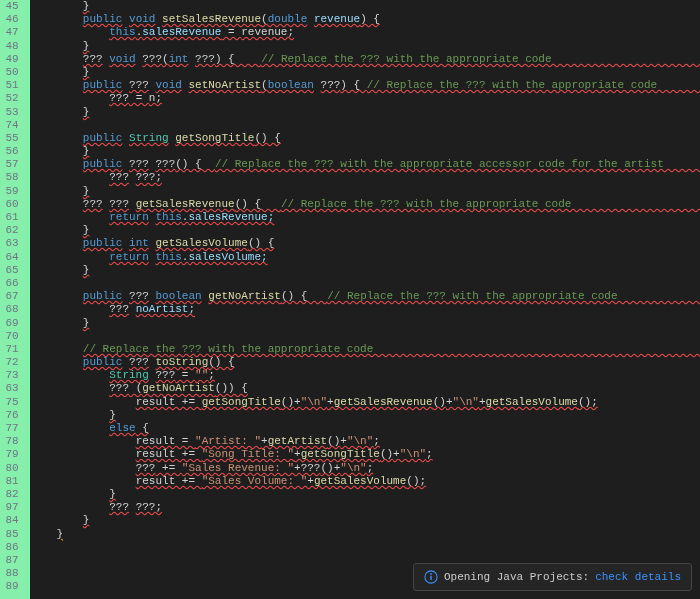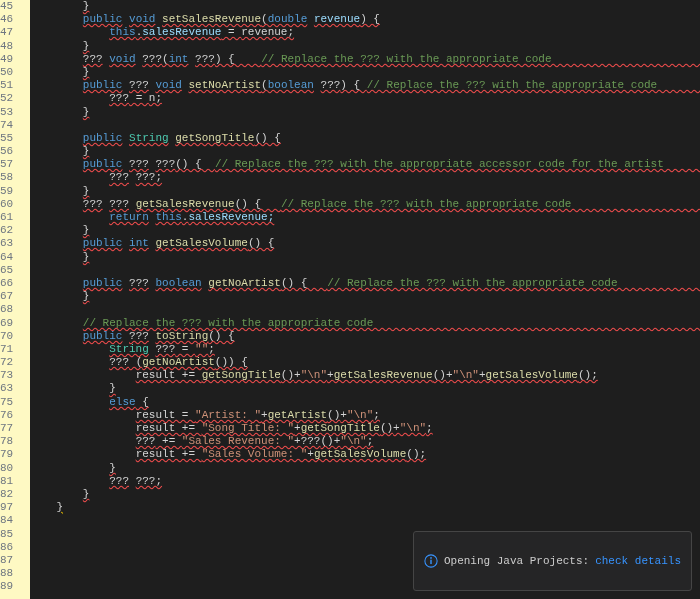--- a/index.html
+++ b/index.html
@@ -1,31 +1,31 @@
 <!DOCTYPE html>
 <html><head>
 <meta charset="utf-8">
 <style>
 *{margin:0;padding:0;box-sizing:border-box}
 body{background:#1e1e1e;font-family:'Consolas','Courier New',monospace;font-size:11px;overflow:hidden;width:700px;height:599px;position:relative}
 .editor{display:flex;height:100%}
-.gutter{background:#fef9c3;width:30px;flex-shrink:0;text-align:left;padding-right:6px;user-select:none}
+.gutter{background:#86efac;width:30px;flex-shrink:0;text-align:center;padding-right:6px;user-select:none}
 .gutter div{color:#6e7681;height:13.2px;line-height:13.2px}
 .code{flex:1;overflow:hidden}
 .line{height:13.2px;line-height:13.2px;white-space:pre;color:#d4d4d4}
 .k{color:#569cd6}
 .t{color:#4ec9b0}
 .m{color:#dcdcaa}
 .s{color:#ce9178}
 .c{color:#6a9955}
 .p{color:#d4d4d4}
 .w{text-decoration:underline wavy #f14c4c;text-decoration-skip-ink:none}
 .wy{text-decoration:underline wavy #cca700}
 .v{color:#9cdcfe}
-.toast{position:absolute;bottom:8px;right:8px;background:#252526;border:1px solid #454545;padding:22px 10px;font-size:11px;color:#cccccc;display:flex;align-items:center;gap:6px;border-radius:3px}
+.toast{position:absolute;bottom:8px;right:8px;background:#252526;border:1px solid #454545;padding:6px 10px;font-size:11px;color:#cccccc;display:flex;align-items:center;gap:6px;border-radius:3px}
 .toast svg{width:14px;height:14px}
 .toast a{color:#3794ff;text-decoration:none}
 </style>
 </head>
 <body>
 
 <div class="editor">
   <div class="gutter" id="gutter">
       <div>45</div>
       <div>46</div>
@@ -86,23 +86,25 @@
       <div class="line"></div>
       <div class="line"><span class="">        </span><span class="k w">public</span><span class=""> </span><span class="t w">String</span><span class=""> </span><span class="m w">getSongTitle</span><span class="w">() {</span></div>
       <div class="line"><span class="">        </span><span class="p w">}</span></div>
       <div class="line"><span class="">        </span><span class="k w">public</span><span class=""> </span><span class="w">???</span><span class=""> </span><span class="w">???</span><span class="w">() {  </span><span class="c w">// Replace the ??? with the appropriate accessor code for the artist           4 points</span></div>
       <div class="line"><span class="">            </span><span class="w">???</span><span class=""> </span><span class="w">???;</span></div>
       <div class="line"><span class="">        </span><span class="p w">}</span></div>
       <div class="line"><span class="">        </span><span class="w">???</span><span class=""> </span><span class="w">???</span><span class=""> </span><span class="m w">getSalesRevenue</span><span class="w">() {   </span><span class="c w">// Replace the ??? with the appropriate code                          2 points</span></div>
       <div class="line"><span class="">            </span><span class="k w">return</span><span class=""> </span><span class="k w">this</span><span class="w">.</span><span class="v w">salesRevenue;</span></div>
       <div class="line"><span class="">        </span><span class="p w">}</span></div>
       <div class="line"><span class="">        </span><span class="k w">public</span><span class=""> </span><span class="k w">int</span><span class=""> </span><span class="m w">getSalesVolume</span><span class="w">() {</span></div>
+      <div class="line"><span class="">            </span><span class="k w">return</span><span class=""> </span><span class="k w">this</span><span class="w">.</span><span class="v w">salesVolume;</span></div>
       <div class="line"><span class="">        </span><span class="p w">}</span></div>
       <div class="line"></div>
       <div class="line"><span class="">        </span><span class="k w">public</span><span class=""> </span><span class="w">???</span><span class=""> </span><span class="k w">boolean</span><span class=""> </span><span class="m w">getNoArtist</span><span class="w">() {   </span><span class="c w">// Replace the ??? with the appropriate code                      2 points</span></div>
+      <div class="line"><span class="">            </span><span class="w">???</span><span class=""> </span><span class="v w">noArtist;</span></div>
       <div class="line"><span class="">        </span><span class="p w">}</span></div>
       <div class="line"></div>
       <div class="line"><span class="">        </span><span class="c w">// Replace the ??? with the appropriate code                                                           7 points</span></div>
       <div class="line"><span class="">        </span><span class="k w">public</span><span class=""> </span><span class="w">???</span><span class=""> </span><span class="m w">toString</span><span class="w">() {</span></div>
       <div class="line"><span class="">            </span><span class="t w">String</span><span class=""> </span><span class="w">???</span><span class="w"> = </span><span class="s w">""</span><span class="w">;</span></div>
       <div class="line"><span class="">            </span><span class="w">???</span><span class="w"> (</span><span class="m w">getNoArtist</span><span class="w">()) {</span></div>
       <div class="line"><span class="">                </span><span class="w">result += </span><span class="m w">getSongTitle</span><span class="w">()</span><span class="w">+</span><span class="s w">"\n"</span><span class="w">+</span><span class="m w">getSalesRevenue</span><span class="w">()</span><span class="w">+</span><span class="s w">"\n"</span><span class="w">+</span><span class="m w">getSalesVolume</span><span class="w">();</span></div>
       <div class="line"><span class="">            </span><span class="p w">}</span></div>
       <div class="line"><span class="">            </span><span class="k w">else</span><span class="w"> {</span></div>
       <div class="line"><span class="">                </span><span class="w">result = </span><span class="s w">"Artist: "</span><span class="w">+</span><span class="m w">getArtist</span><span class="w">()</span><span class="w">+</span><span class="s w">"\n"</span><span class="w">;</span></div>

